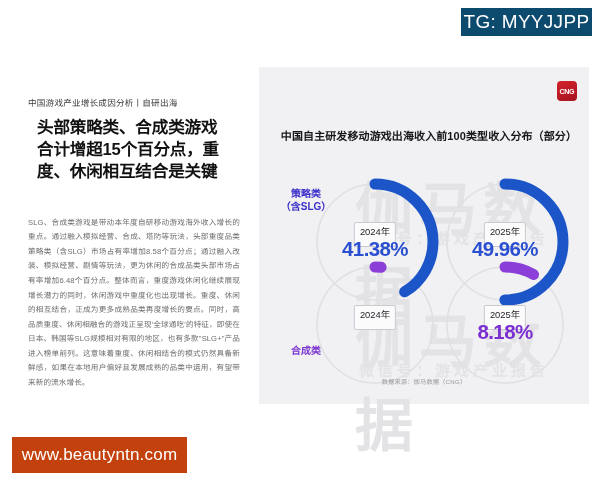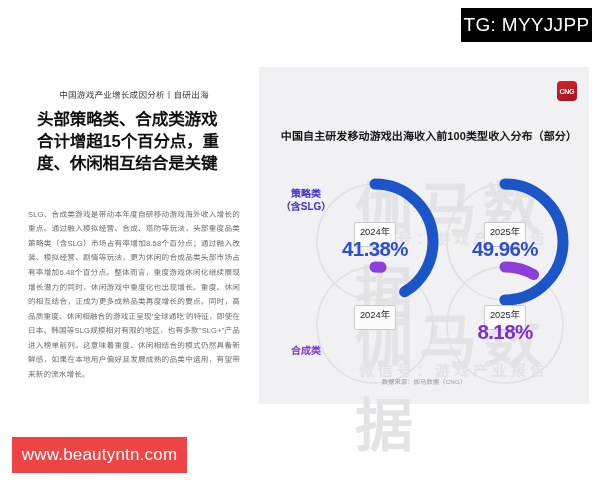--- a/index.html
+++ b/index.html
@@ -19,60 +19,59 @@
     inset: 0;
     background: #ffffff;
   }
 
   
   .tg-badge {
     position: absolute;
     left: 461px;
     top: 8px;
     width: 131px;
-    height: 34px;
-    background: #000000;
+    height: 28px;
+    background: #0c4a6e;
     display: flex;
     align-items: center;
     justify-content: center;
     color: #ffffff;
     font-size: 19px;
     letter-spacing: 0.3px;
   }
 
   
   .site-badge {
     position: absolute;
     left: 12px;
     top: 437px;
     width: 175px;
     height: 36px;
-    background: #ef4444;
+    background: #c2410c;
     display: flex;
     align-items: center;
     justify-content: center;
     color: #ffffff;
     font-size: 17px;
     letter-spacing: 0.2px;
   }
 
   
   .article {
     position: absolute;
     left: 28px;
     top: 84px;
     width: 212px;
   }
   .kicker {
     font-size: 8.6px;
     color: #3a3a3a;
     letter-spacing: 0.2px;
-    margin: 4px 0 9px 0;
+    margin: 12px 0 9px 0;
     white-space: nowrap;
-    text-align: center;
   }
   .headline {
     margin: 9px;
     font-size: 16.6px;
     line-height: 1.34;
     font-weight: bold;
     color: #111111;
     letter-spacing: -0.2px;
   }
   .body-copy {

